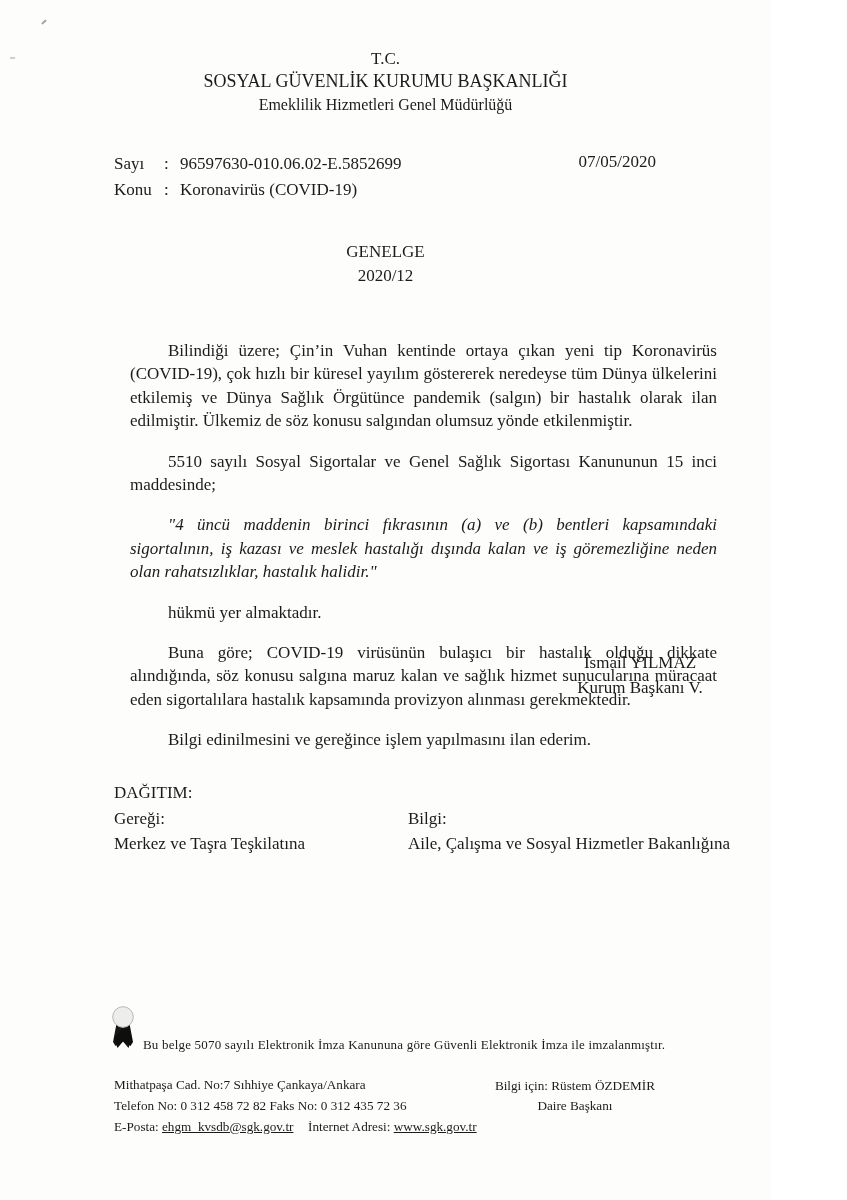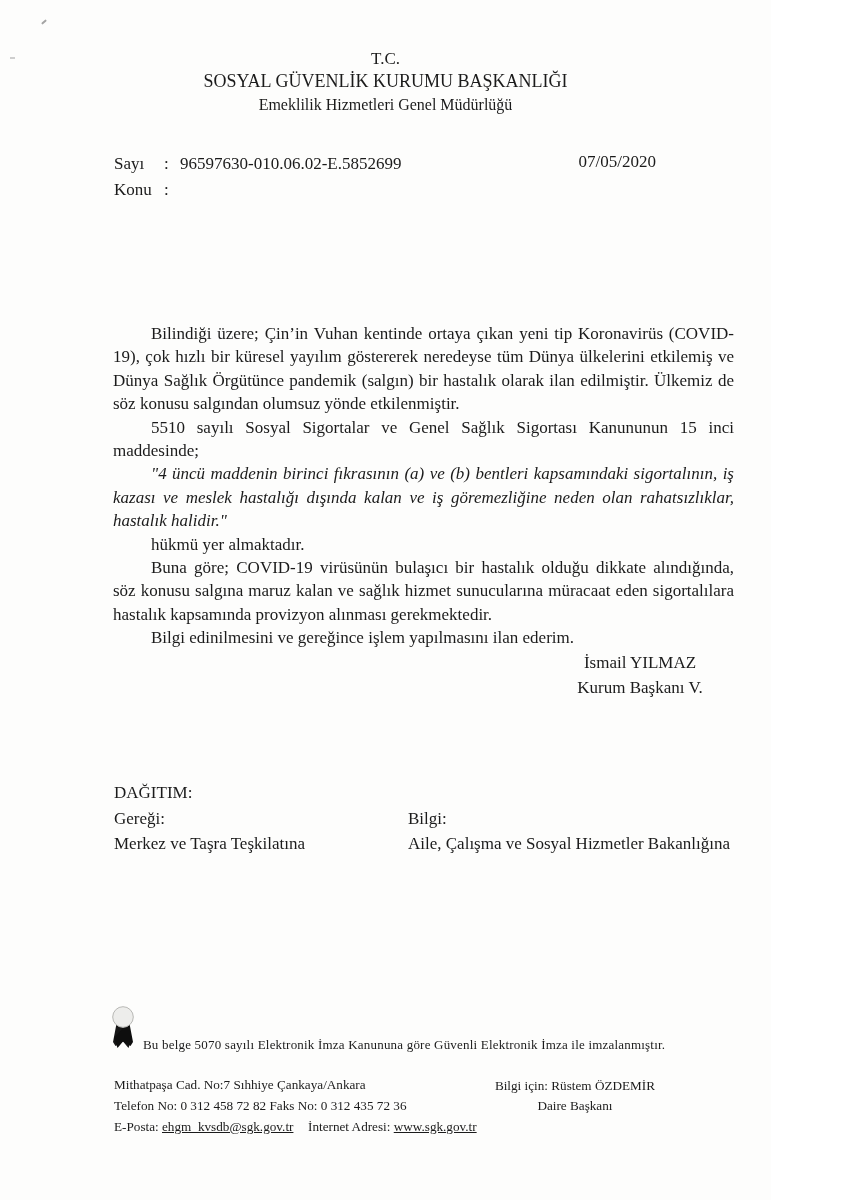--- a/index.html
+++ b/index.html
@@ -26,21 +26,21 @@
   .meta-row   { display:flex; }
   .meta-label { width:50px; }
   .meta-colon { width:16px; }
   .doc-date { position:absolute; top:152px; right:115px; font-size:17px; }
 
   .doc-title { position:absolute; top:240px; left:0; width:100%;
                text-align:center; font-size:17px; line-height:23.5px; }
 
   .body-text { position:absolute; top:322px; left:113px; width:621px;
                font-size:17px; line-height:23.4px; text-align:justify; }
-  .body-text p { margin:0; text-indent:38px; }
+  .body-text p { margin:17px; text-indent:38px; }
   .quote { font-style:italic; }
 
   .signature { position:absolute; top:651px; left:535px; width:210px;
                text-align:center; font-size:17px; line-height:24.5px; }
 
   .distribution { position:absolute; top:780px; left:114px; width:621px;
                   font-size:17px; line-height:25.5px; }
   .dist-cols { display:flex; }
   .dist-col-left { width:294px; }
 
@@ -73,24 +73,29 @@
 
   <div class="meta">
     <div class="meta-row">
       <span class="meta-label">Sayı</span>
       <span class="meta-colon">:</span>
       <span class="meta-value">96597630-010.06.02-E.5852699</span>
     </div>
     <div class="meta-row">
       <span class="meta-label">Konu</span>
       <span class="meta-colon">:</span>
+      <span class="meta-value">Koronavirüs (COVID-19)</span>
     </div>
   </div>
   <div class="doc-date">07/05/2020</div>
 
+  <div class="doc-title">
+    <div>GENELGE</div>
+    <div>2020/12</div>
+  </div>
 
   <div class="body-text">
     <p>Bilindiği üzere; Çin’in Vuhan kentinde ortaya çıkan yeni tip Koronavirüs (COVID-19), çok hızlı bir küresel yayılım göstererek neredeyse tüm Dünya ülkelerini etkilemiş ve Dünya Sağlık Örgütünce pandemik (salgın) bir hastalık olarak ilan edilmiştir. Ülkemiz de söz konusu salgından olumsuz yönde etkilenmiştir.</p>
     <p>5510 sayılı Sosyal Sigortalar ve Genel Sağlık Sigortası Kanununun 15 inci maddesinde;</p>
     <p class="quote">"4 üncü maddenin birinci fıkrasının (a) ve (b) bentleri kapsamındaki sigortalının, iş kazası ve meslek hastalığı dışında kalan ve iş göremezliğine neden olan rahatsızlıklar, hastalık halidir."</p>
     <p>hükmü yer almaktadır.</p>
     <p>Buna göre; COVID-19 virüsünün bulaşıcı bir hastalık olduğu dikkate alındığında, söz konusu salgına maruz kalan ve sağlık hizmet sunucularına müracaat eden sigortalılara hastalık kapsamında provizyon alınması gerekmektedir.</p>
     <p>Bilgi edinilmesini ve gereğince işlem yapılmasını ilan ederim.</p>
   </div>
 

